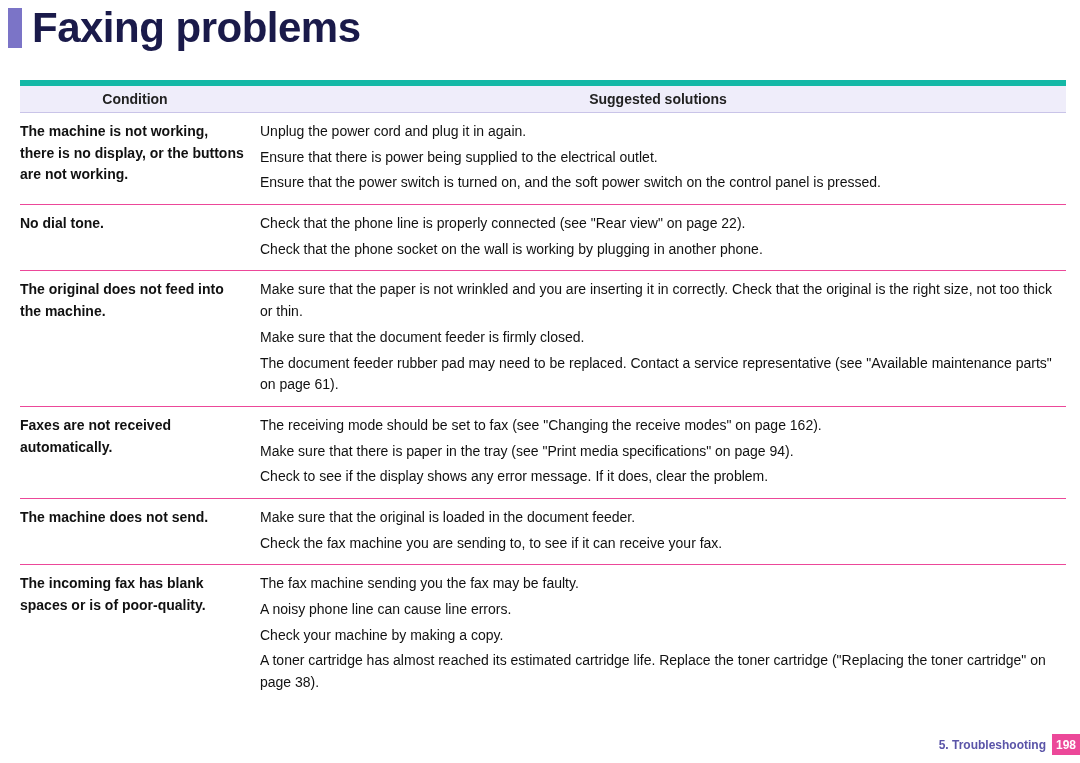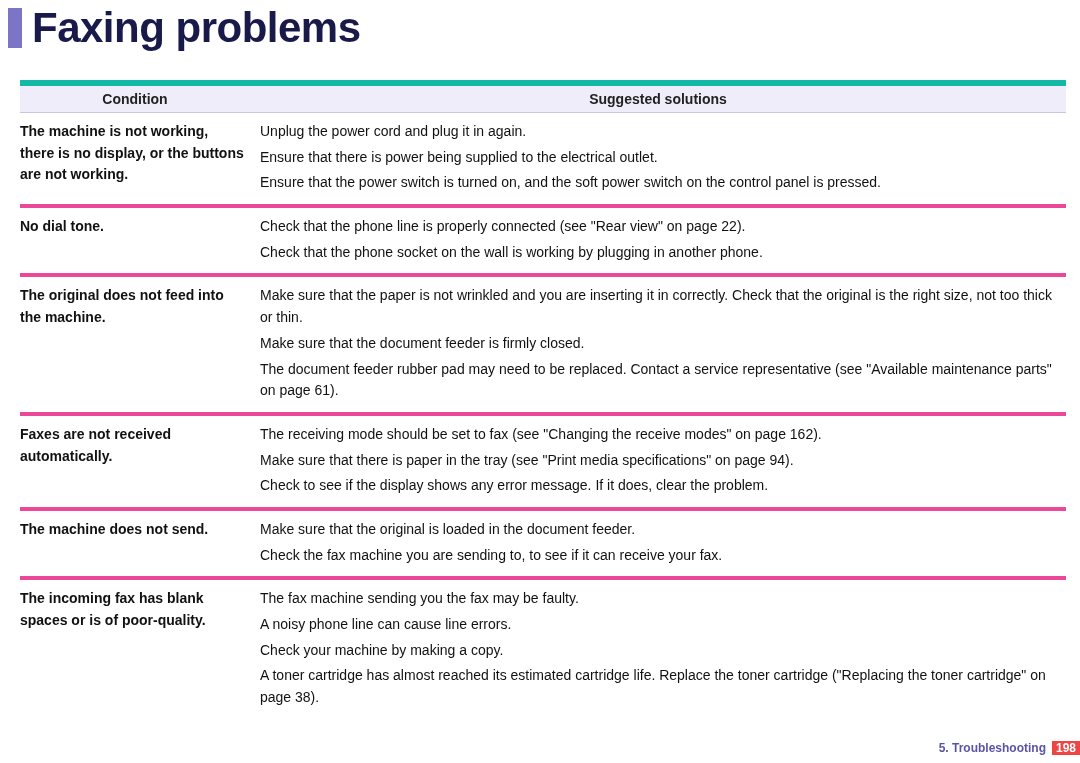--- a/index.html
+++ b/index.html
@@ -37,21 +37,21 @@
     background: #efedfa;
     border-top: 6px solid #14b8a6;
     border-bottom: 1px solid #c9c4e8;
     font-weight: bold;
     text-align: center;
     color: #222;
     font-size: 14px;
     padding: 5px 6px;
   }
   .row td {
-    border-bottom: 4px solid #ec4899;
+    border-bottom: 1px solid #ec4899;
     padding: 8px 10px 10px 10px;
     vertical-align: top;
     font-size: 14px;
     line-height: 1.55;
   }
   .row:last-child td {
     border-bottom: none;
     margin-top: 32px;
   }
   td.condition {
@@ -74,25 +74,25 @@
     display: flex;
     align-items: center;
     gap: 6px;
   }
   .footer .label {
     font-weight: bold;
     color: #5a54a8;
     font-size: 12px;
   }
   .footer .badge {
-    background: #ef4444;
+    background: #ec4899;
     color: #fff;
     font-weight: bold;
     min-width: 28px;
-    height: 14px;
+    height: 21px;
     display: flex;
     align-items: center;
     justify-content: center;
     font-size: 12px;
     padding: 0 4px;
   }
 </style>
 </head>
 <body>
 

